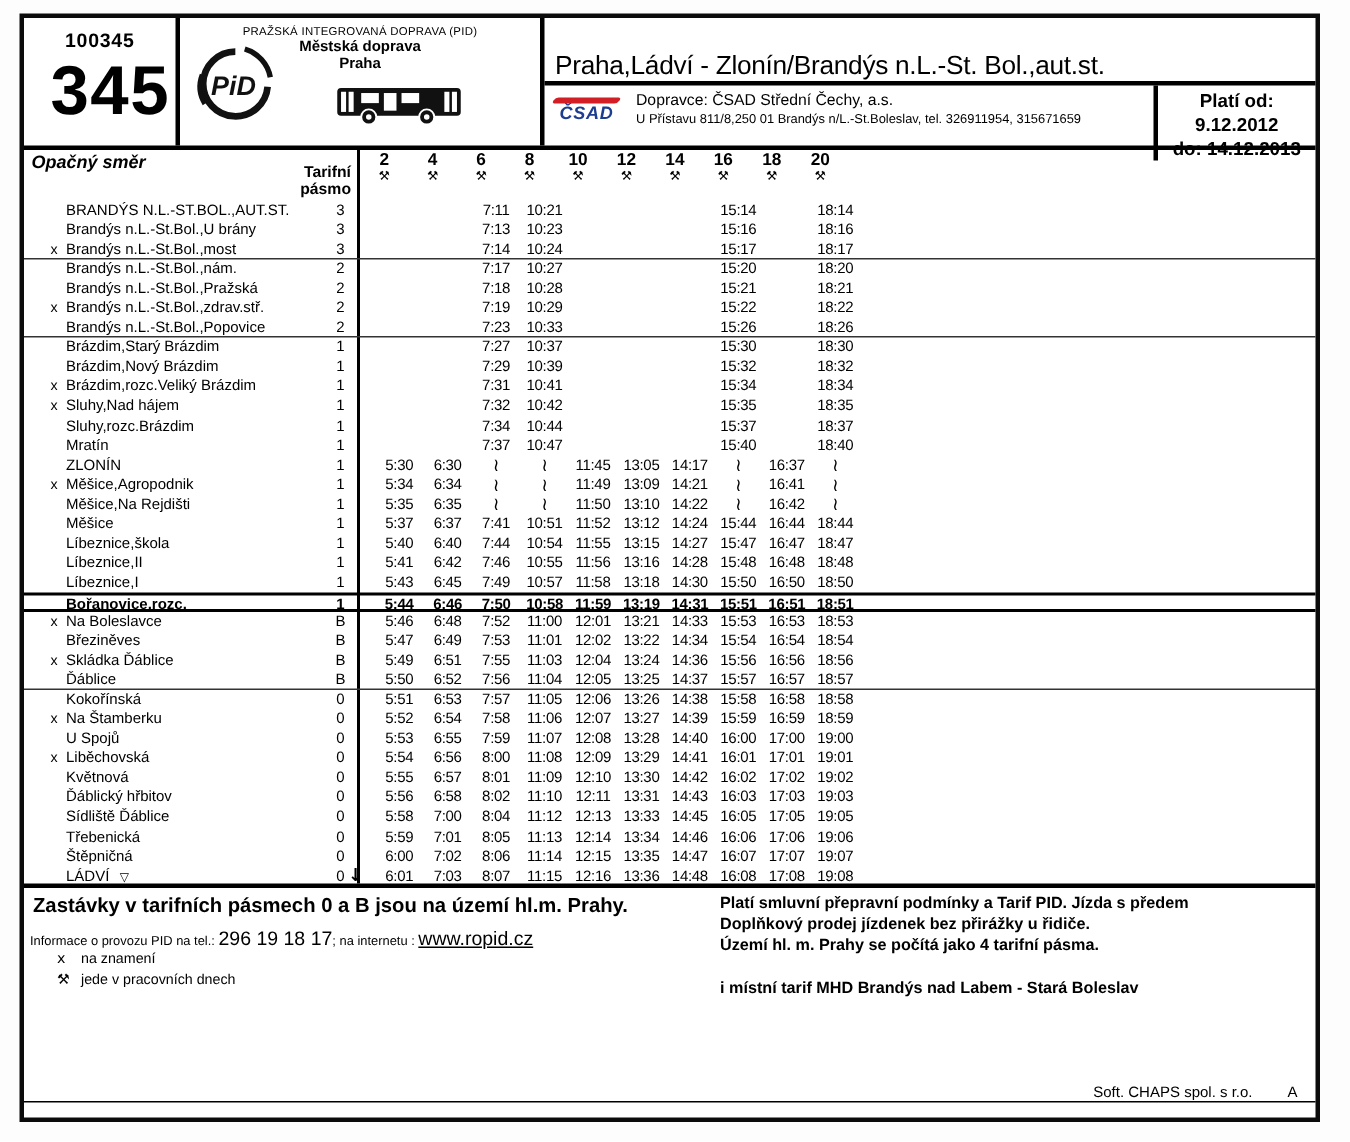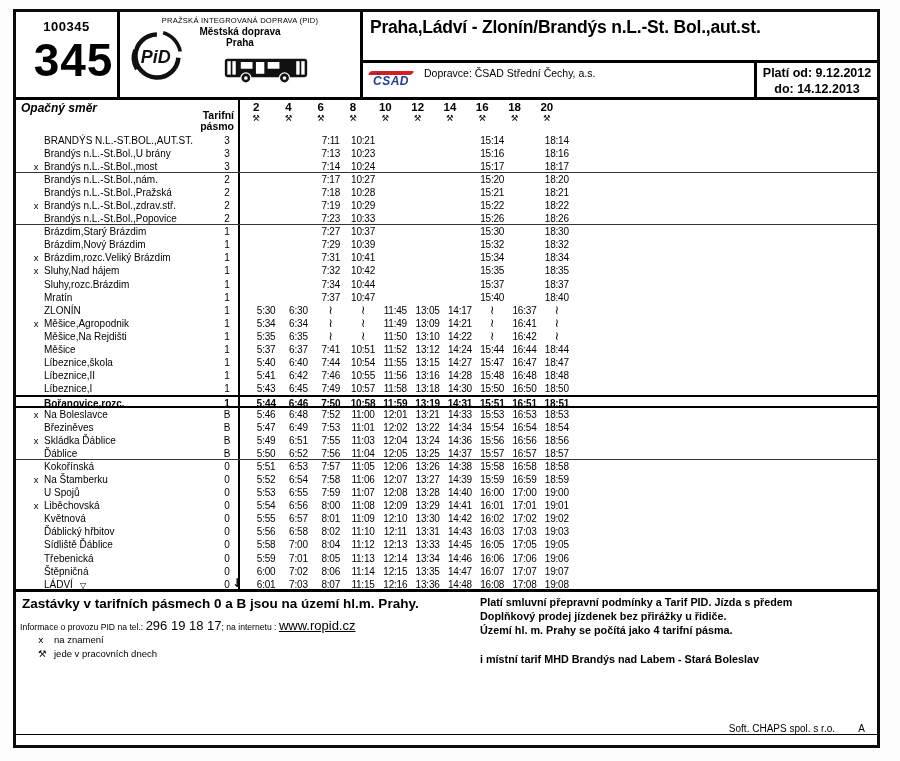--- a/index.html
+++ b/index.html
@@ -13,32 +13,32 @@
   .hdr-left{width:104px;border-right:3px solid #000;text-align:center;box-sizing:border-box;}
   .route-id{font-size:13px;font-weight:bold;margin-top:7px;letter-spacing:.5px;}
   .line-no{font-size:46px;font-weight:bold;line-height:44px;margin-top:4px;letter-spacing:1px;padding-left:14px;}
   .hdr-mid{width:243px;border-right:3px solid #000;position:relative;box-sizing:border-box;}
   .sys1{font-size:7.6px;text-align:center;margin-top:4px;letter-spacing:.2px;}
   .sys2{font-size:10px;font-weight:bold;text-align:center;margin-top:1px;}
   .sys3{font-size:10px;font-weight:bold;text-align:center;}
   .pid-logo{position:absolute;left:9px;top:18px;}
   .bus-icon{position:absolute;left:104px;top:44px;}
   .hdr-right{flex:1;display:flex;flex-direction:column;}
-  .title-row{height:49px;box-sizing:border-box;padding:5px 4px 0 7px;
-             font-size:17.5px;font-weight:bold;letter-spacing:-.2px;white-space:nowrap;}
+  .title-row{height:49px;box-sizing:border-box;padding:21px 4px 0 7px;
+             font-size:17.5px;font-weight:normal;letter-spacing:-.2px;white-space:nowrap;}
   .sub-row{flex:1;border-top:3px solid #000;display:flex;box-sizing:border-box;}
   .carrier{flex:1;display:flex;align-items:flex-start;padding:4px 2px 0 6px;gap:7px;}
   .csad{position:relative;width:48px;height:22px;flex:none;margin-top:2px;}
   .csad-swoosh{position:absolute;left:0;top:2px;width:44px;height:4px;background:#d21f26;
                transform:skewX(-35deg);border-radius:2px;}
   .csad-text{position:absolute;left:4px;top:5px;font-style:italic;font-weight:bold;
              font-size:12px;color:#1d3d91;letter-spacing:.5px;}
   .carrier-l1{font-size:10.5px;line-height:13px;}
   .carrier-l2{font-size:8.6px;line-height:11px;}
-  .validity{width:123px;border-left:3px solid #000;box-sizing:border-box;text-align:center;
+  .validity{width:108px;border-left:3px solid #000;box-sizing:border-box;text-align:center;
             font-weight:bold;font-size:12.5px;line-height:16px;padding-top:2px;}
 
   
   .tbl{position:relative;height:492px;border-bottom:3px solid #000;box-sizing:border-box;font-size:10px;}
   .vdiv{position:absolute;left:222px;top:0;bottom:0;width:2px;background:#000;}
   .thead{height:34px;position:relative;}
   .dir-label{position:absolute;left:5px;top:1px;font-style:italic;font-weight:bold;font-size:12px;}
   .zone-head{position:absolute;left:140px;top:10px;width:78px;text-align:right;
              font-weight:bold;font-size:10.5px;line-height:11px;}
   .hours-row{position:absolute;left:224px;top:1px;display:grid;grid-template-columns:repeat(10,32.3px);}
@@ -114,20 +114,21 @@
     <div class="hdr-right">
       <div class="title-row">Praha,Ládví -  Zlonín/Brandýs n.L.-St. Bol.,aut.st.</div>
       <div class="sub-row">
         <div class="carrier">
           <span class="csad">
             <span class="csad-swoosh"></span>
             <span class="csad-text">ČSAD</span>
           </span>
           <span class="carrier-text">
             <div class="carrier-l1">Dopravce: ČSAD Střední Čechy, a.s.</div>
+            <div class="carrier-l2">U Přístavu 811/8,250 01 Brandýs n/L.-St.Boleslav, tel. 326911954, 315671659</div>
           </span>
         </div>
         <div class="validity">
           <div>Platí od: 9.12.2012</div>
           <div>do: 14.12.2013</div>
         </div>
       </div>
     </div>
   </div>
 

